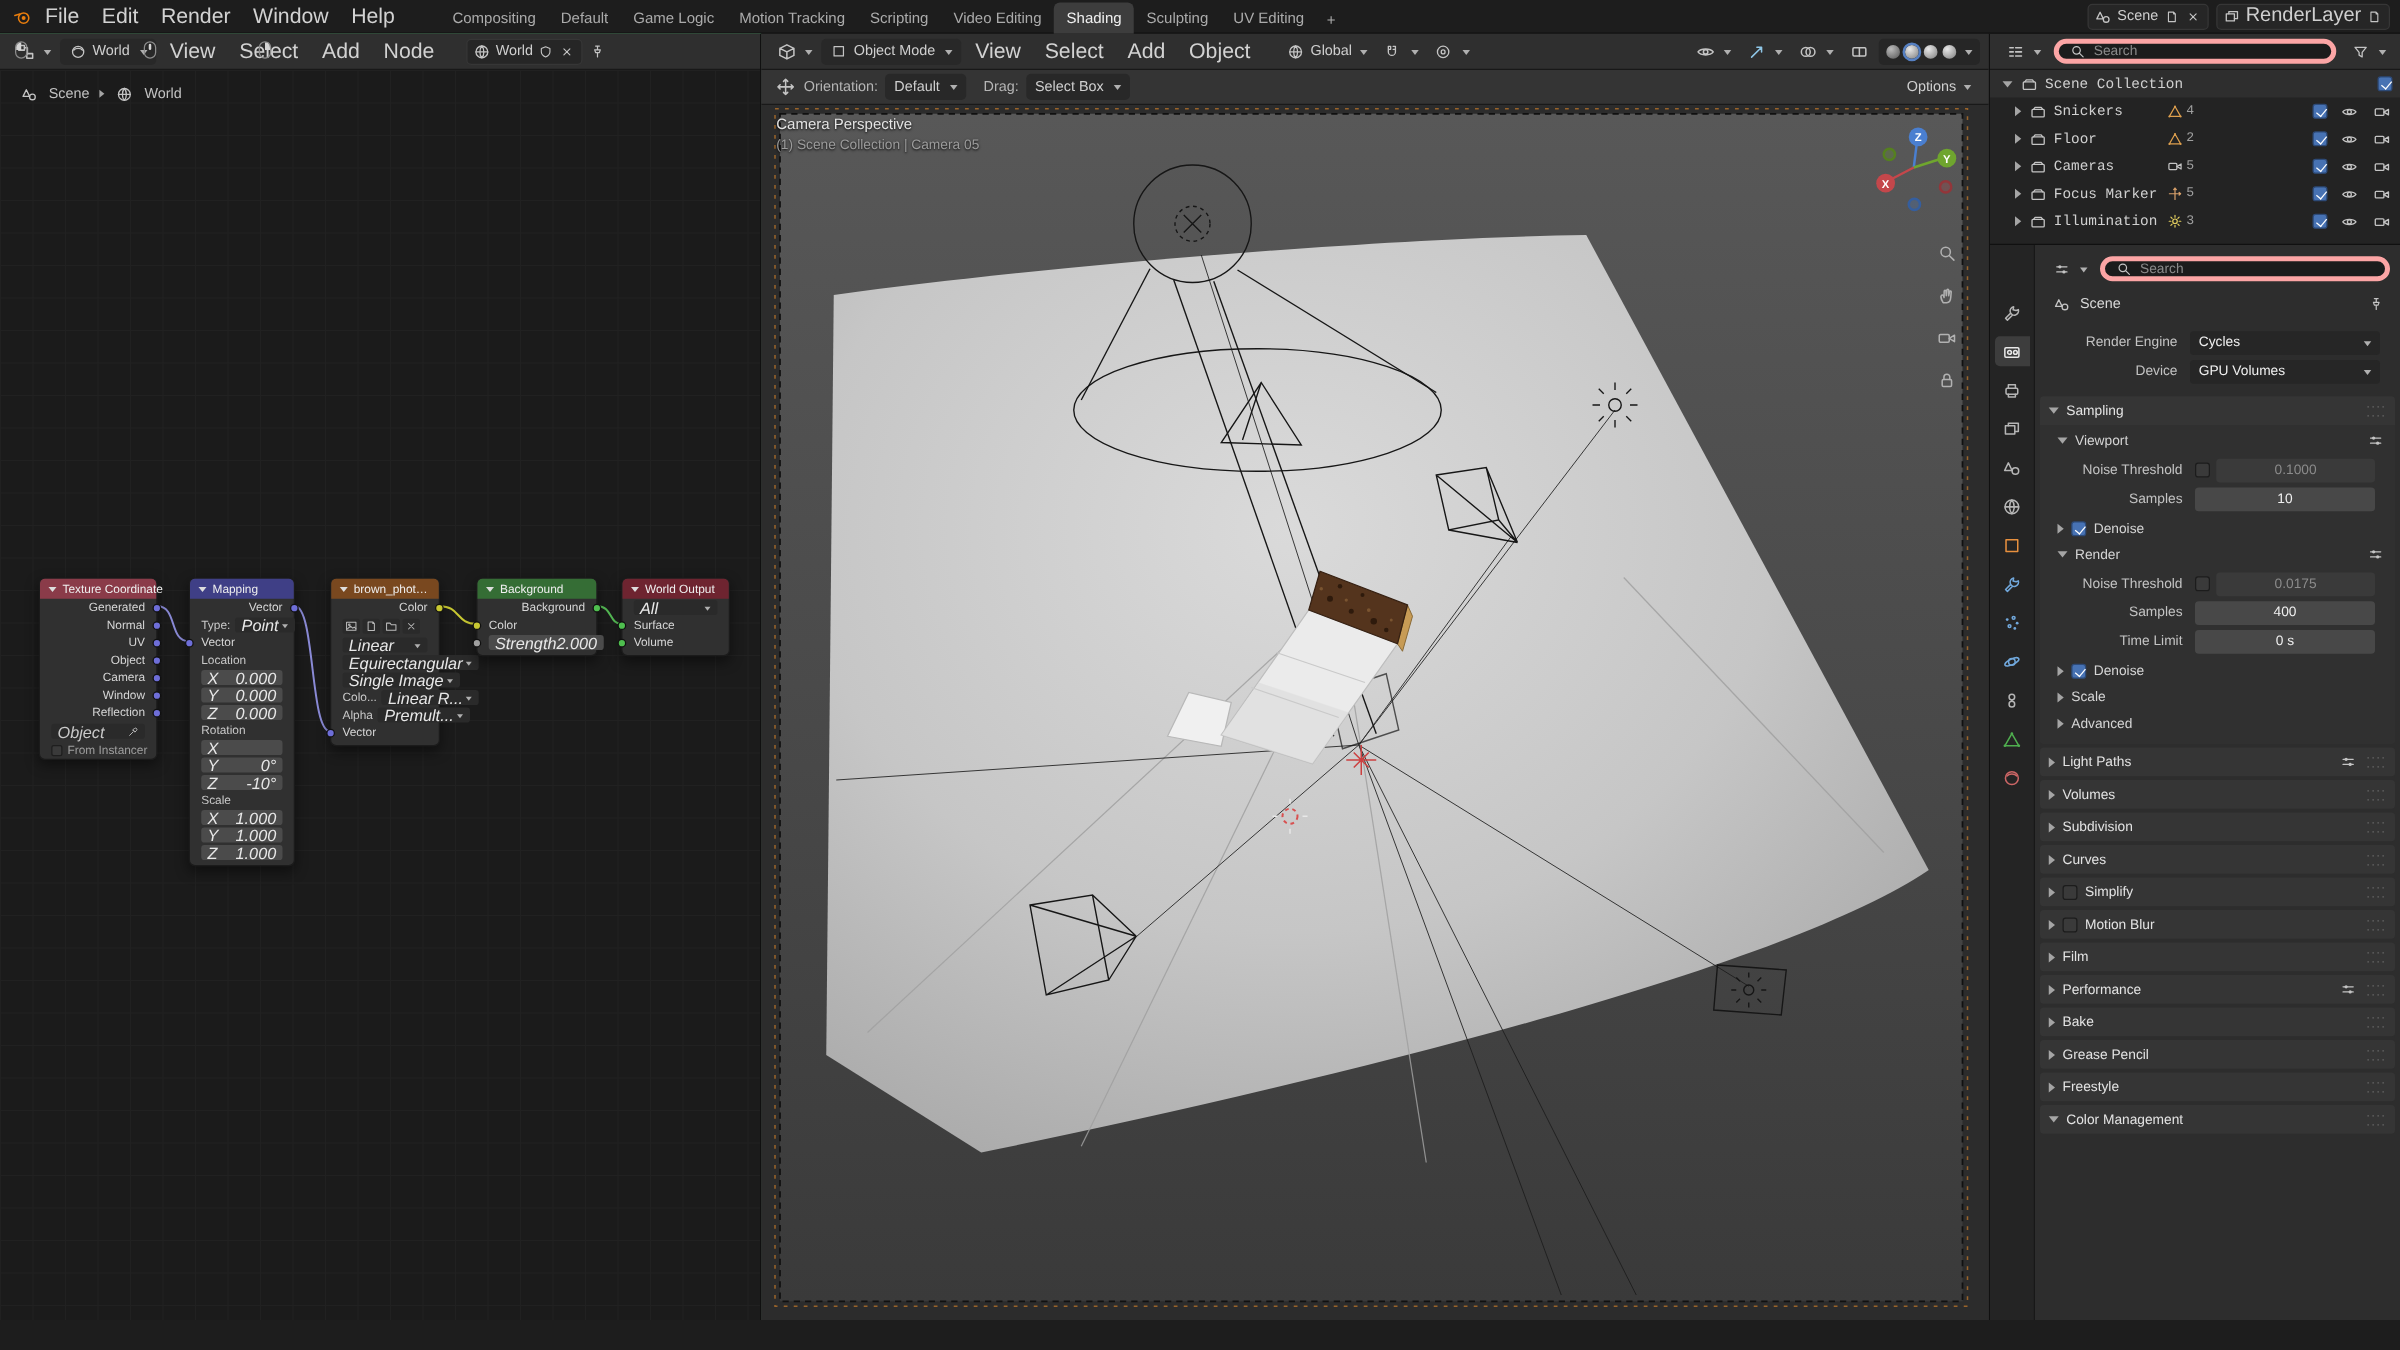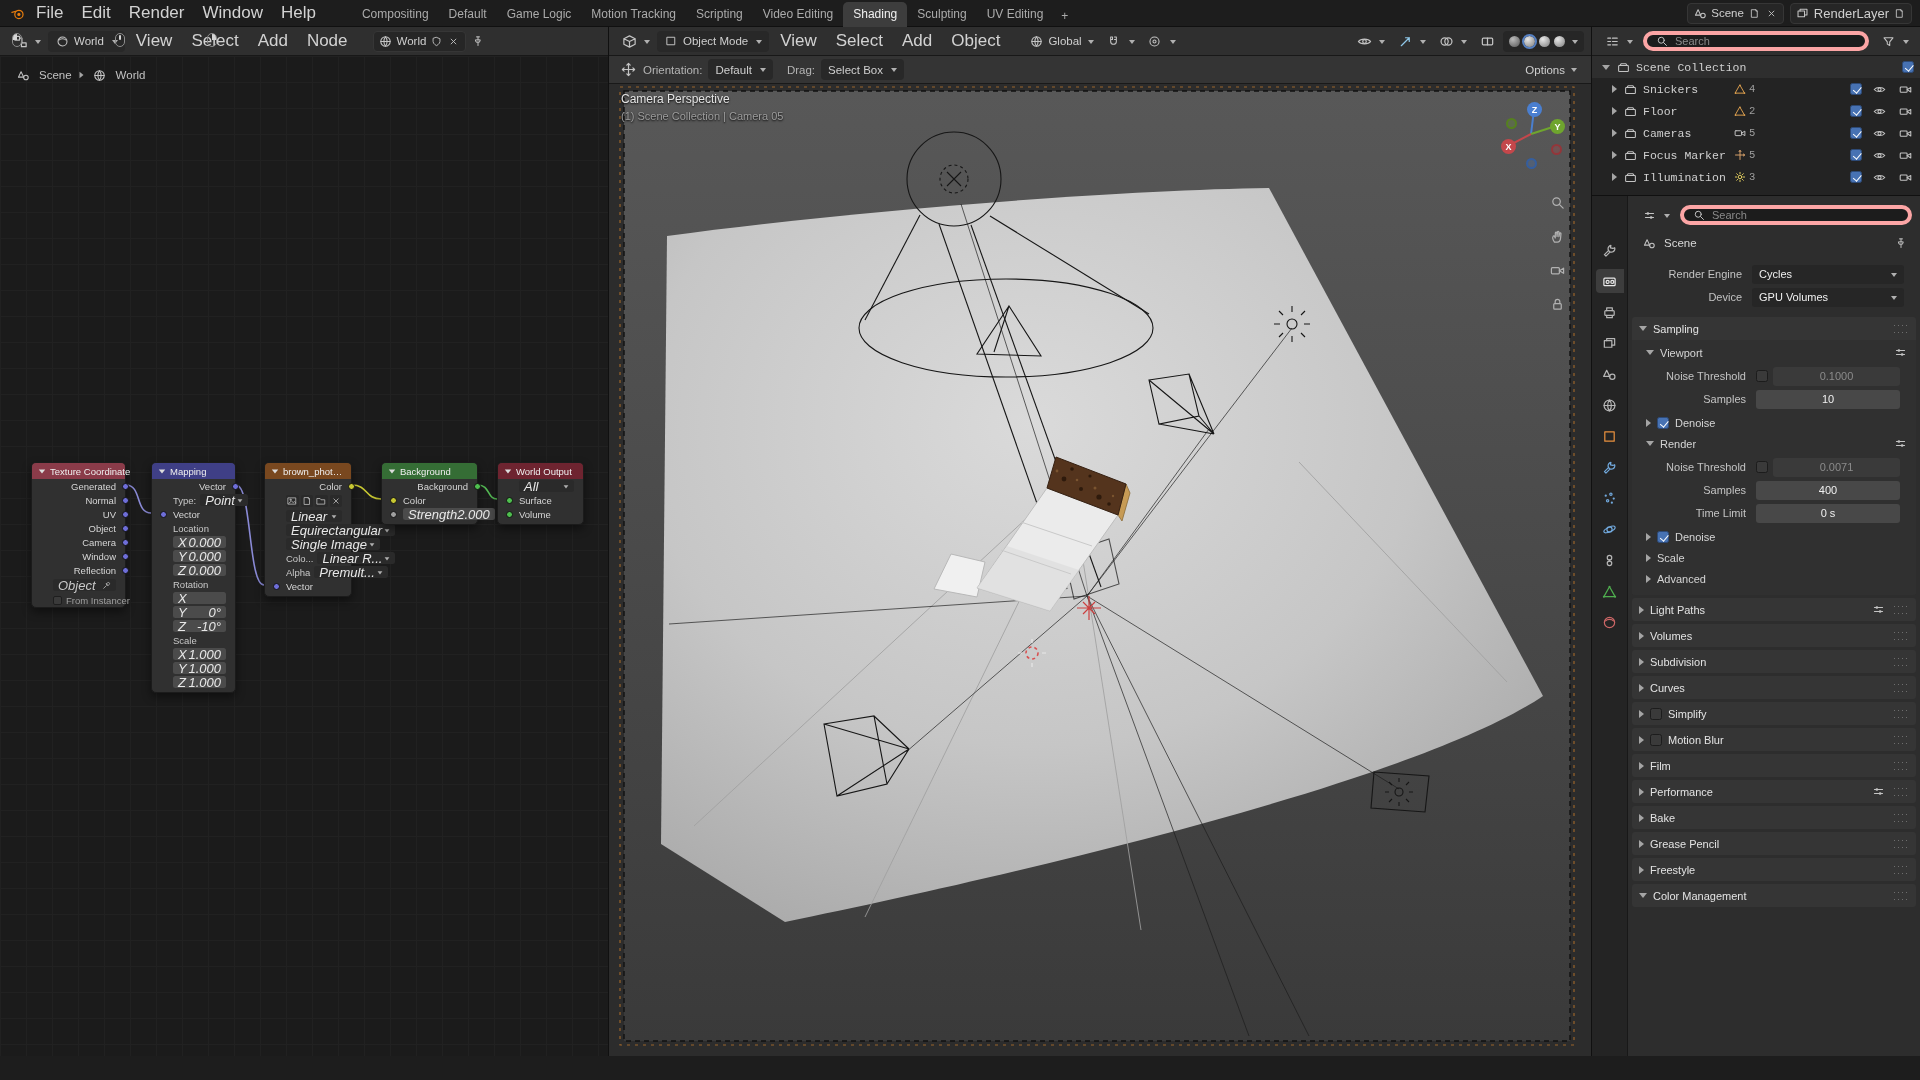--- a/index.html
+++ b/index.html
@@ -28,21 +28,21 @@
   
   #node-editor{left:0;top:27px;width:609px;height:1029px;background:#86efac;border-right:1px solid #101010;text-align:center;}
   #node-canvas{position:relative;width:609px;height:1000px;background:#1b1b1b;
     background-image:linear-gradient(#212121 1px,transparent 1px),linear-gradient(90deg,#212121 1px,transparent 1px);
     background-size:26px 26px;}
   #ne-breadcrumb{position:absolute;left:14px;top:10px;display:flex;align-items:center;gap:7px;font-size:11.5px;color:#c2c2c2;}
   .node{position:absolute;background:rgba(49,49,49,.96);border:1px solid #1b1b1b;border-radius:5px;font-size:9.5px;color:#d6d6d6;box-shadow:0 4px 10px rgba(0,0,0,.45);}
   .node-h{height:16px;display:flex;align-items:center;gap:4px;padding:0 6px;border-radius:4px 4px 0 0;color:#efefef;font-size:9.5px;white-space:nowrap;}
   .node-h .tr{border-top-color:#ddd;transform:scale(.8);}
   .h-tex{background:#8a3b49;} .h-map{background:#3f3f86;} .h-env{background:#79481f;} .h-bg{background:#356d35;} .h-out{background:#6e2430;}
-  .nrow{height:14px;display:flex;align-items:center;padding:4px 9px;position:relative;gap:4px;white-space:nowrap;margin-left:12px;}
+  .nrow{height:14px;display:flex;align-items:center;padding:4px 9px;position:relative;gap:4px;white-space:nowrap;}
   .nrow.out{justify-content:flex-end;}
   .sock{position:absolute;width:7px;height:7px;border-radius:50%;border:1px solid #101010;top:3.5px;}
   .sock.l{left:-4px;} .sock.r{right:-4px;}
   .sk-vec{background:#6e6ed8;} .sk-col{background:#c8c832;} .sk-sh{background:#4fbf4f;} .sk-val{background:#9f9f9f;}
   .nfield{height:12px;background:#4b4b4b;border-radius:2.5px;flex:1;display:flex;align-items:center;justify-content:space-between;padding:0 5px;font-size:13px;color:#e8e8e8;font-style:italic;}
   .ndrop{background:#2a2a2a;}
   .nfield .chev{transform:scale(.8) translateY(2px);margin-left:2px;}
   .nlabel{color:#c9c9c9;}
   .ncb{width:9px;height:9px;border-radius:2px;background:#3a3a3a;border:1px solid #1e1e1e;flex:none;}
   .nibtn{width:14px;height:12px;background:#2a2a2a;border-radius:2px;display:flex;align-items:center;justify-content:center;color:#bbb;}
@@ -301,21 +301,21 @@
               <use href="#s-x"></use>
             </svg>
           </span>
       </div>
       <div class="id-block">
         <span class="icon" style="width:14px">
             <svg class="i" style="width:13px;height:13px">
               <use href="#s-layers"></use>
             </svg>
           </span>
-        <span style="font-size:13px">RenderLayer</span>
+        <span style="font-size:16px">RenderLayer</span>
         <span class="icon" style="width:13px">
             <svg class="i" style="width:11px;height:11px">
               <use href="#s-doc"></use>
             </svg>
           </span>
       </div>
     </div>
   </header>
 
   <section id="node-editor" class="panel">
@@ -1231,21 +1231,21 @@
               <span class="icon">
                 <svg class="i" style="width:13px;height:13px">
                   <use href="#s-sliders"></use>
                 </svg>
               </span>
             </div>
           <div class="prow">
               <span class="plabel">Noise Threshold</span>
               <span class="cb" style="margin-right:5px"></span>
               <div class="field dim">
-                <span>0.0071</span>
+                <span>0.0175</span>
               </div>
             </div>
           <div class="prow">
               <span class="plabel">Samples</span>
               <div class="field">
                 <span>400</span>
               </div>
             </div>
           <div class="prow">
               <span class="plabel">Time Limit</span>

